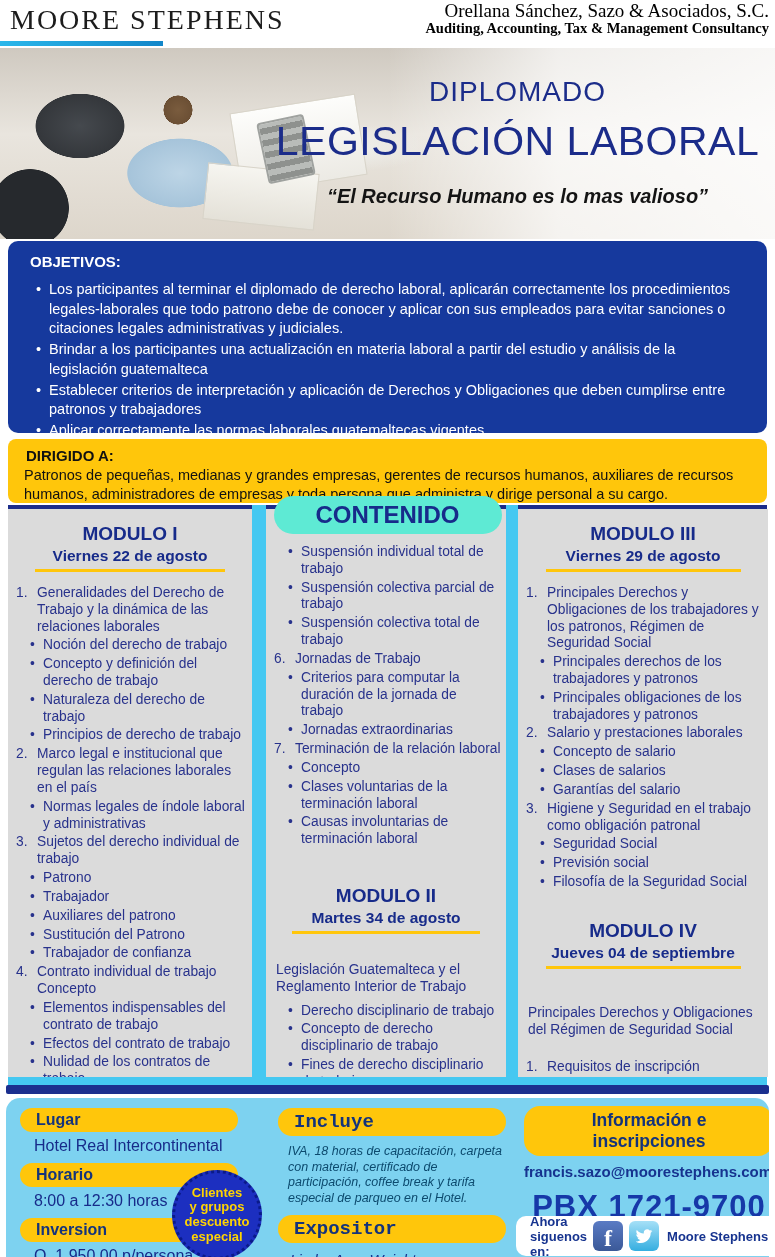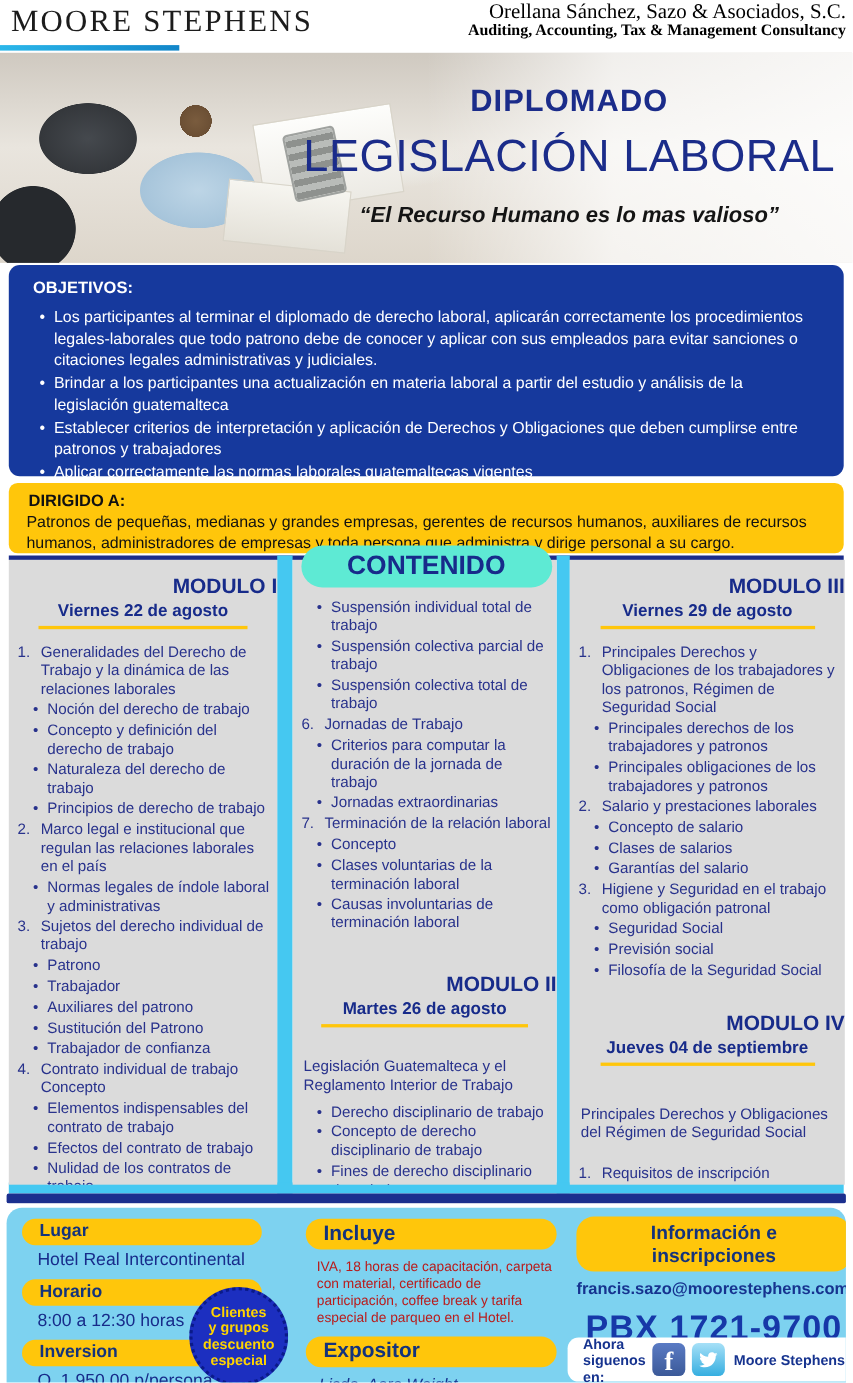--- a/index.html
+++ b/index.html
@@ -21,21 +21,21 @@
       radial-gradient(circle 70px at 30px 160px, #26292d 0%, #26292d 55%, rgba(0,0,0,0) 56%),
       radial-gradient(ellipse 80px 58px at 80px 78px, #45494e 0%, #34373b 55%, rgba(0,0,0,0) 56%),
       radial-gradient(circle 24px at 178px 62px, #7a5c3e 0%, #6b4f34 60%, rgba(0,0,0,0) 61%),
       radial-gradient(ellipse 95px 62px at 180px 125px, #bdd5e6 0%, #a6c4da 55%, rgba(0,0,0,0) 56%),
       radial-gradient(ellipse 150px 40px at 340px 100px, #f0f1ee 0%, rgba(0,0,0,0) 60%),
       linear-gradient(180deg,#cfc9c0 0%, #e9e5de 45%, #ddd6cb 100%);}
   .sheet{position:absolute;left:235px;top:55px;width:125px;height:80px;background:linear-gradient(#fdfdfb,#eceae4);transform:rotate(-9deg);border:1px solid #d8d4c9;}
   .sheet2{position:absolute;left:205px;top:120px;width:110px;height:55px;background:linear-gradient(#f6f5f0,#e4e1d8);transform:rotate(6deg);border:1px solid #d8d4c9;}
   .calc{position:absolute;left:262px;top:70px;width:44px;height:58px;background:repeating-linear-gradient(0deg,#8e918e 0 6px,#b9bcb9 6px 12px);transform:rotate(-12deg);border-radius:4px;border:2px solid #9fa29f;}
   .hero-text{position:absolute;right:5px;top:28px;width:505px;text-align:center;color:#1b2c8a;}
-  .kicker{font-size:28px;font-weight:bold;letter-spacing:1px;}
+  .kicker{font-size:28px;font-weight:normal;letter-spacing:1px;}
   .h-title{font-size:41px;font-weight:normal;margin-top:10px;white-space:nowrap;letter-spacing:.5px;}
   .quote{margin-top:20px;font-size:20px;font-weight:bold;font-style:italic;color:#141414;}
 
   
   .objetivos{position:absolute;top:241px;left:8px;right:8px;height:192px;background:#16399d;border-radius:10px;color:#fff;padding:10px 18px;box-sizing:border-box;}
   .obj-head{font-size:15px;font-weight:bold;margin:2px 0 10px 4px;}
   .objetivos .li-bullet{display:flex;font-size:14.5px;line-height:1.36;padding:0 4px 1px 10px;}
   .objetivos .marker{min-width:16px;}
 
   
@@ -48,21 +48,21 @@
   .navy-rule{position:absolute;top:0;left:8px;right:8px;height:4px;background:#1b2c8a;}
   .cyan-bottom{position:absolute;bottom:0;left:8px;right:8px;height:10px;background:#45c8f1;}
   .col{position:absolute;top:4px;bottom:8px;background:#dbdbdb;overflow:hidden;box-sizing:border-box;}
   .col1{left:8px;width:244px;}
   .col2{left:266px;width:240px;}
   .col3{left:518px;width:250px;}
   .vdiv{position:absolute;top:0;bottom:0;background:#45c8f1;}
   .vdiv1{left:252px;width:14px;}
   .vdiv2{left:506px;width:12px;}
   .contenido-pill{position:absolute;top:-9px;left:50%;transform:translateX(-50%);background:#5eead4;border-radius:24px;padding:5px 42px;font-size:24px;font-weight:bold;color:#172b8a;white-space:nowrap;}
-  .mod-title{text-align:right;font-size:19px;font-weight:bold;color:#172b8a;margin-top:14px;line-height:1.15;}
+  .mod-title{text-align:center;font-size:19px;font-weight:bold;color:#172b8a;margin-top:14px;line-height:1.15;}
   .mod-date{text-align:center;font-size:15.5px;font-weight:bold;color:#172b8a;margin-top:2px;}
   .mod-underline{height:3px;background:#ffc60b;width:78%;margin:4px auto 12px;}
   .list{color:#28328c;font-size:13.8px;line-height:1.22;}
   .li-num{display:flex;padding:1px 5px 1px 8px;}
   .li-num .marker{min-width:21px;}
   .li-bullet{display:flex;padding:1px 5px 1px 22px;}
   .li-bullet .marker{min-width:13px;}
   .li-para{padding:2px 8px 6px 10px;}
   .col2 .pad-top{padding-top:34px;}
   .gap-lg{height:22px;}
@@ -72,22 +72,22 @@
   
   .footer-rule{position:absolute;top:1085px;left:6px;right:6px;height:9px;background:#1b2f8e;border-radius:2px;}
   .footer{position:absolute;top:1094px;left:0;right:0;bottom:0;background:#ffffff;}
   .footer-inner{position:absolute;left:6px;right:6px;top:4px;bottom:0;background:#7dd2f0;border-radius:14px 14px 0 0;overflow:hidden;}
   .pill{display:inline-block;background:#ffc60b;color:#14337c;font-weight:bold;border-radius:16px;padding:3px 16px;box-sizing:border-box;}
   .fcol-left{position:absolute;left:14px;top:10px;width:250px;}
   .fcol-left .pill{width:218px;font-size:16px;}
   .fval{font-size:16px;color:#172b8a;margin:5px 0 8px 14px;white-space:pre-wrap;}
   .badge{position:absolute;left:166px;top:72px;width:84px;height:84px;border-radius:50%;background:#1c2fc0;border:3px dotted #0a1a8a;color:#ffd400;font-weight:bold;font-size:13px;line-height:1.12;display:flex;flex-direction:column;align-items:center;justify-content:center;text-align:center;z-index:2;}
   .fcol-mid{position:absolute;left:272px;top:10px;width:238px;}
-  .fcol-mid .pill{width:228px;font-size:19px;}
-  .incluye-text{font-size:12.5px;color:#b91c1c;line-height:1.25;margin:8px 2px 8px 10px;}
+  .fcol-mid .pill{width:228px;font-size:19px;font-family:Liberation Mono, monospace;}
+  .incluye-text{font-size:12.5px;color:#0c4a6e;line-height:1.25;margin:8px 2px 8px 10px;font-style:italic;}
   .expositor-name{font-size:15px;font-style:italic;color:#16338f;margin:8px 0 2px 12px;}
   .fcol-right{position:absolute;left:518px;top:8px;width:250px;text-align:center;}
   .fcol-right .pill{font-size:17.5px;padding:4px 12px;width:100%;}
   .email{font-size:15px;font-weight:bold;color:#16338f;margin-top:7px;}
   .phone{font-size:31px;font-weight:bold;color:#1638a8;margin-top:9px;letter-spacing:1px;}
   .cupo{font-size:23px;font-weight:bold;color:#5ca9d6;letter-spacing:1px;margin-top:8px;}
   .follow-bar{position:absolute;left:510px;right:0;top:118px;height:40px;background:#ffffff;border-radius:10px 0 0 10px;display:flex;align-items:center;padding:0 6px 0 14px;box-sizing:border-box;z-index:1;}
   .follow-label{font-size:13px;font-weight:bold;color:#16338f;}
   .sicon{width:30px;height:30px;border-radius:6px;margin-left:6px;display:flex;align-items:center;justify-content:center;flex:0 0 auto;}
   .fb{background:linear-gradient(180deg,#5a7bc4,#3b5998);color:#fff;font-family:"Liberation Serif",serif;font-weight:bold;font-size:24px;line-height:1;padding-top:4px;box-sizing:border-box;}
@@ -267,21 +267,21 @@
             <span class="marker">•</span>
             <span class="txt">Clases voluntarias de la terminación laboral</span>
           </div>
           <div class="li-bullet">
             <span class="marker">•</span>
             <span class="txt">Causas involuntarias de terminación laboral</span>
           </div>
         </div>
       <div class="gap-lg"></div>
       <div class="mod-title">MODULO II</div>
-      <div class="mod-date">Martes 26 de agosto</div>
+      <div class="mod-date">Martes 34 de agosto</div>
       <div class="mod-underline"></div>
       <div class="gap-md"></div>
       <div class="list">
           <div class="li-para"><span class="txt">Legislación Guatemalteca y el Reglamento Interior de Trabajo</span></div>
           <div class="li-bullet">
             <span class="marker">•</span>
             <span class="txt">Derecho disciplinario de trabajo</span>
           </div>
           <div class="li-bullet">
             <span class="marker">•</span>

